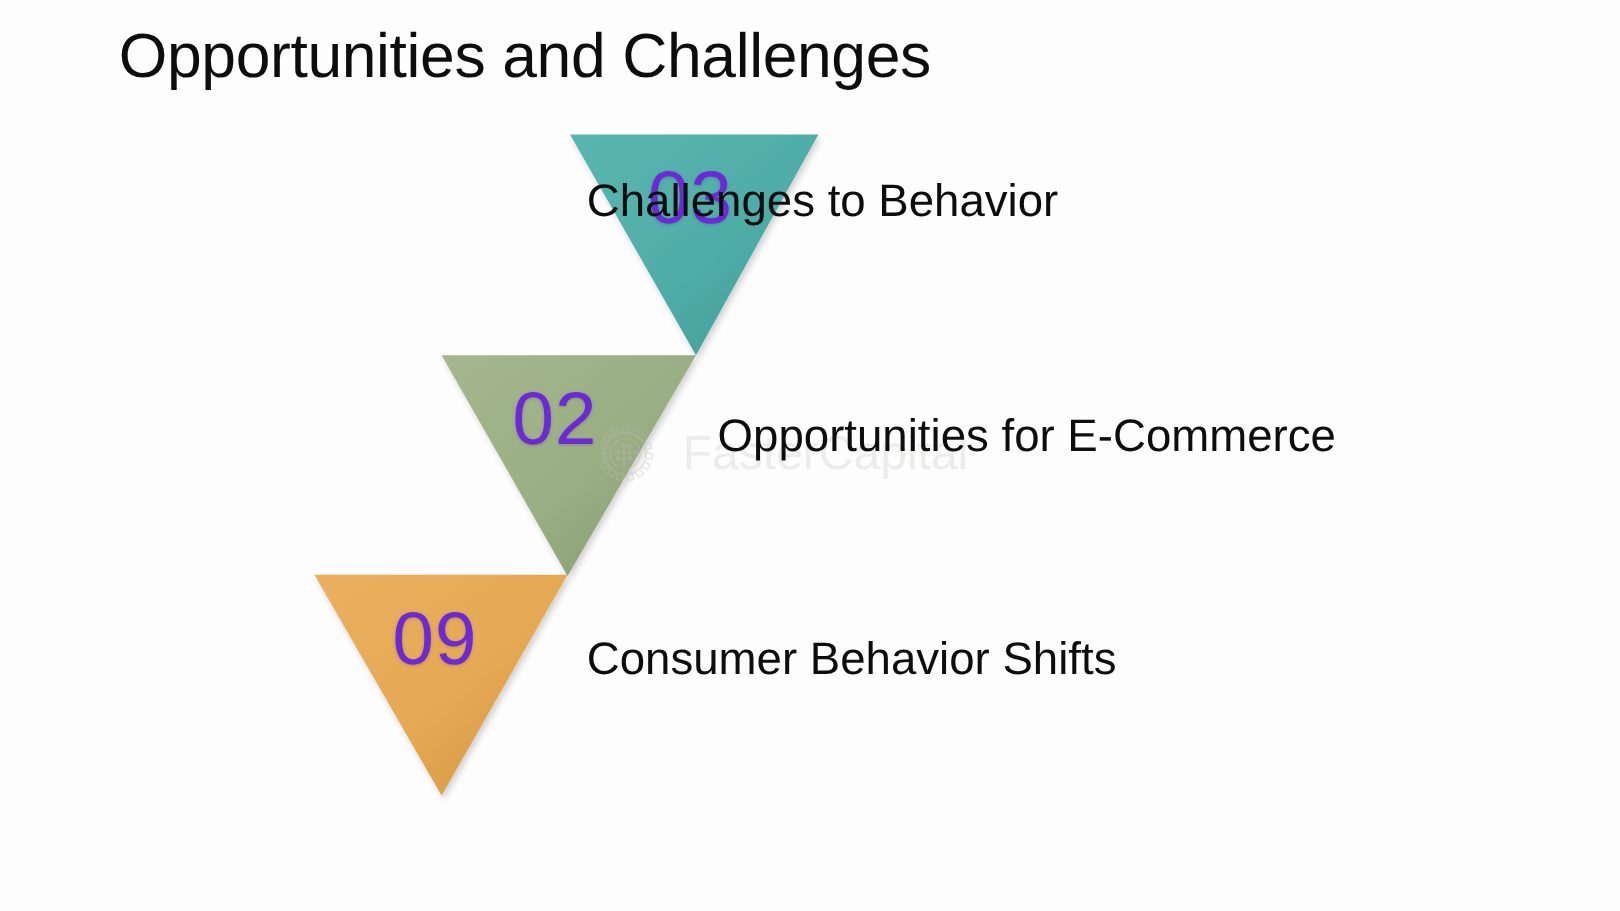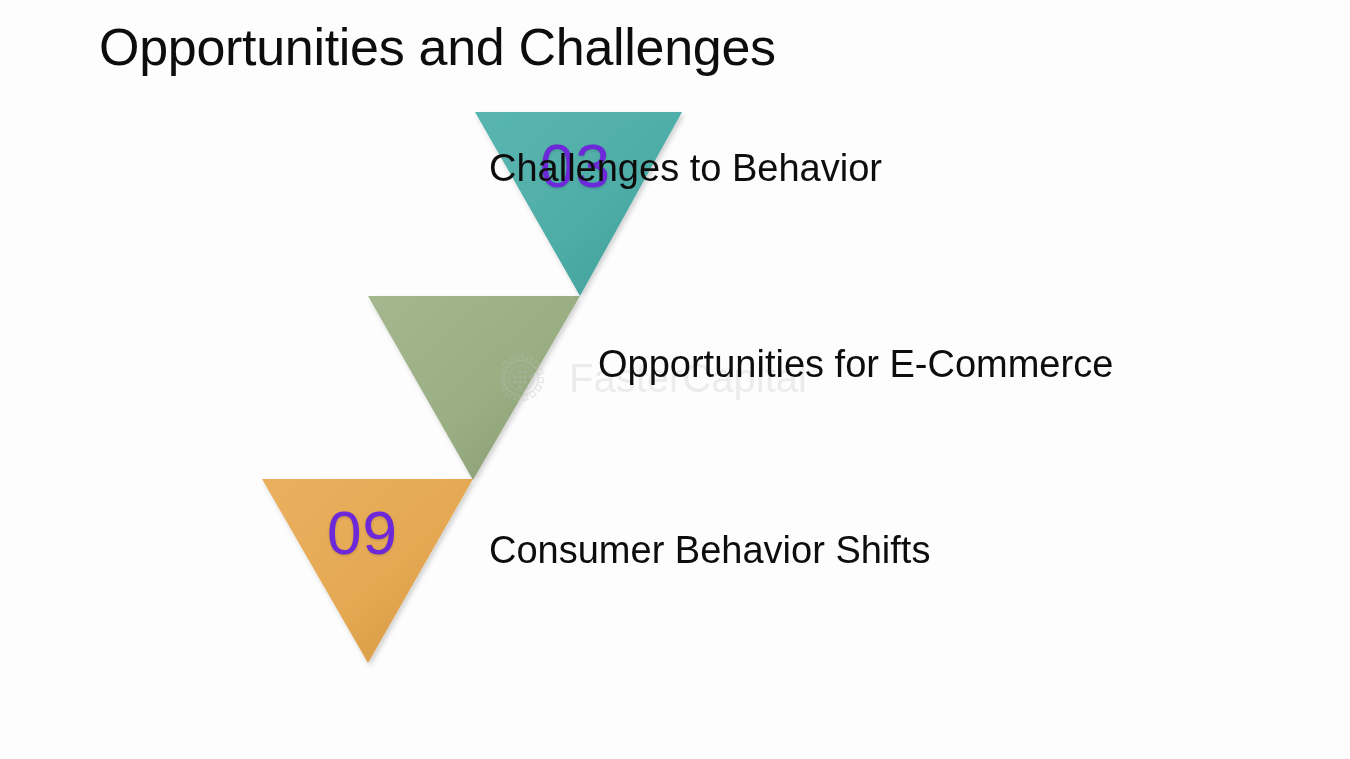--- a/index.html
+++ b/index.html
@@ -141,20 +141,21 @@
           <stop offset="55%" stop-color="#9aae83"></stop>
           <stop offset="100%" stop-color="#85996e"></stop>
         </linearGradient>
         <filter id="sh02" x="-20%" y="-20%" width="150%" height="150%">
           <feDropShadow dx="2" dy="3" stdDeviation="2.5" flood-color="#000000" flood-opacity="0.18"></feDropShadow>
         </filter>
       </defs>
       <polygon points="0,0 212,0 105,184" fill="url(#g02)" filter="url(#sh02)"></polygon>
     </svg>
   </div>
+  <div class="tri-number" id="num-02">02</div>
 
   <div class="tri-wrap" style="left:262px; top:479px; width:212px; height:186px;">
     <svg class="tri-svg" width="216" height="192" viewBox="0 0 216 192">
       <defs>
         <linearGradient id="g01" x1="0" y1="0" x2="1" y2="1">
           <stop offset="0%" stop-color="#eab060"></stop>
           <stop offset="55%" stop-color="#e5a953"></stop>
           <stop offset="100%" stop-color="#cf9440"></stop>
         </linearGradient>
         <filter id="sh01" x="-20%" y="-20%" width="150%" height="150%">

